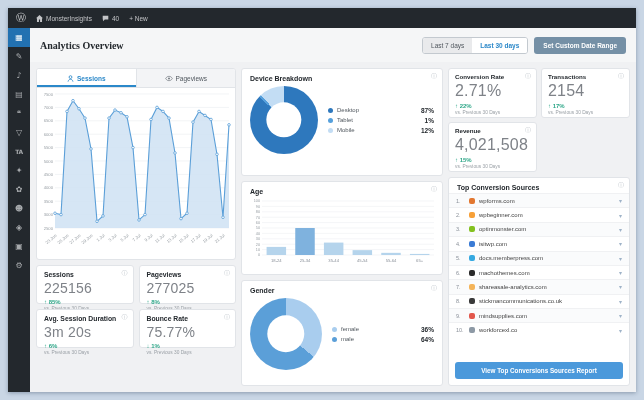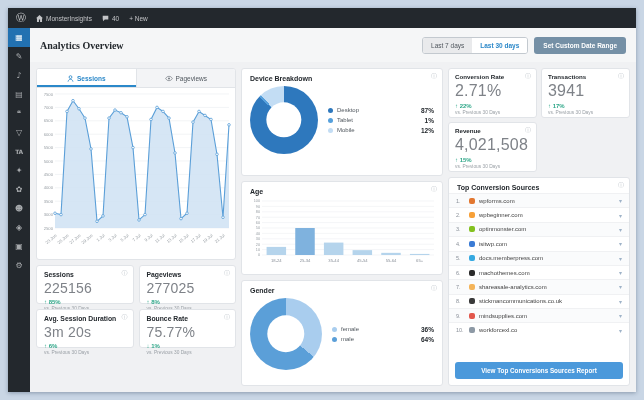--- a/index.html
+++ b/index.html
@@ -353,21 +353,21 @@
             <div class="card stat-card mini">
               <span class="info glyph">ⓘ</span>
               <div class="stat-label">Conversion Rate</div>
               <div class="stat-value">2.71%</div>
               <div class="stat-delta">↑ 22%</div>
               <div class="stat-vs">vs. Previous 30 Days</div>
             </div>
             <div class="card stat-card mini">
               <span class="info glyph">ⓘ</span>
               <div class="stat-label">Transactions</div>
-              <div class="stat-value">3941</div>
+              <div class="stat-value">2154</div>
               <div class="stat-delta">↑ 17%</div>
               <div class="stat-vs">vs. Previous 30 Days</div>
             </div>
             <div class="card stat-card mini">
               <span class="info glyph">ⓘ</span>
               <div class="stat-label">Revenue</div>
               <div class="stat-value">4,021,508</div>
               <div class="stat-delta">↑ 15%</div>
               <div class="stat-vs">vs. Previous 30 Days</div>
             </div>

